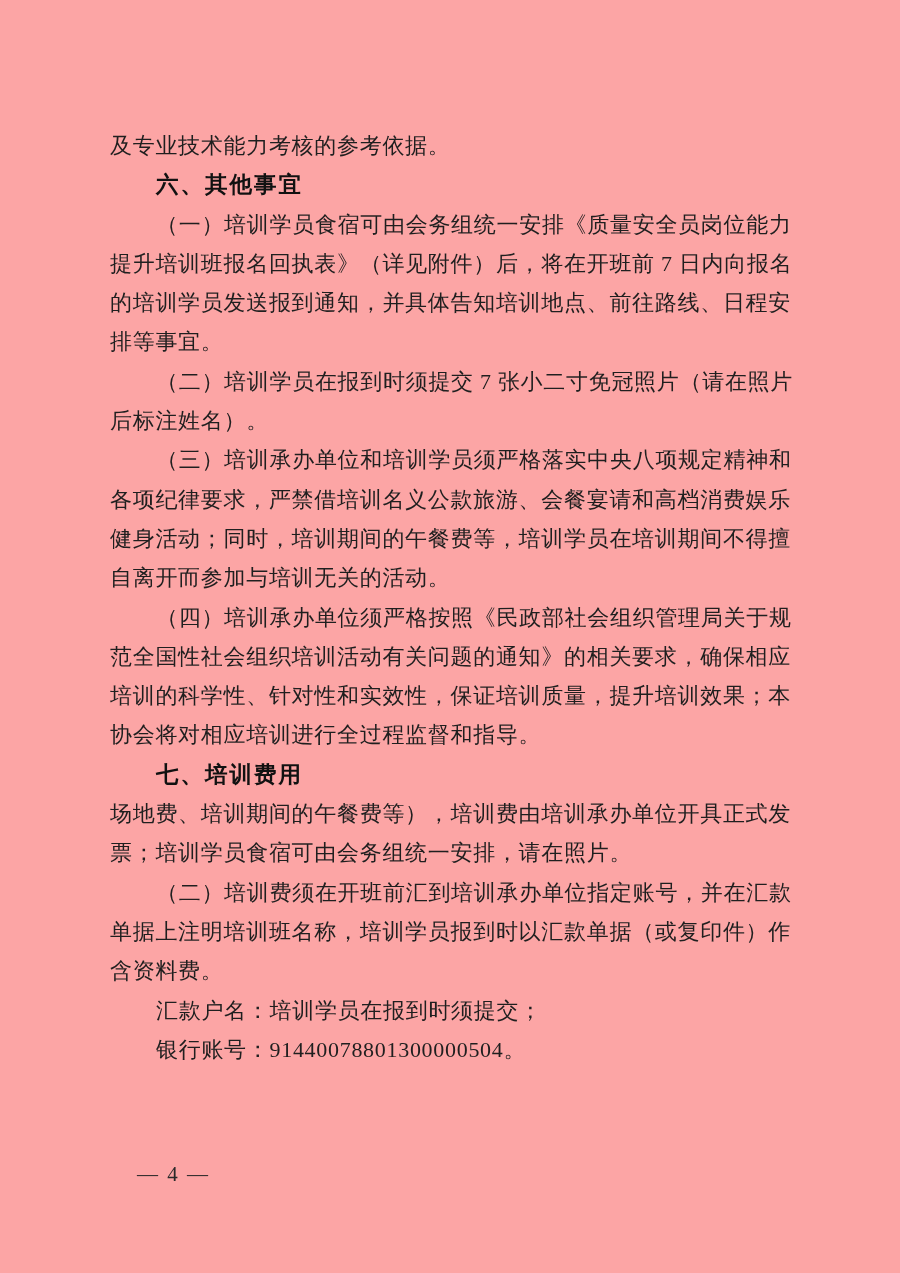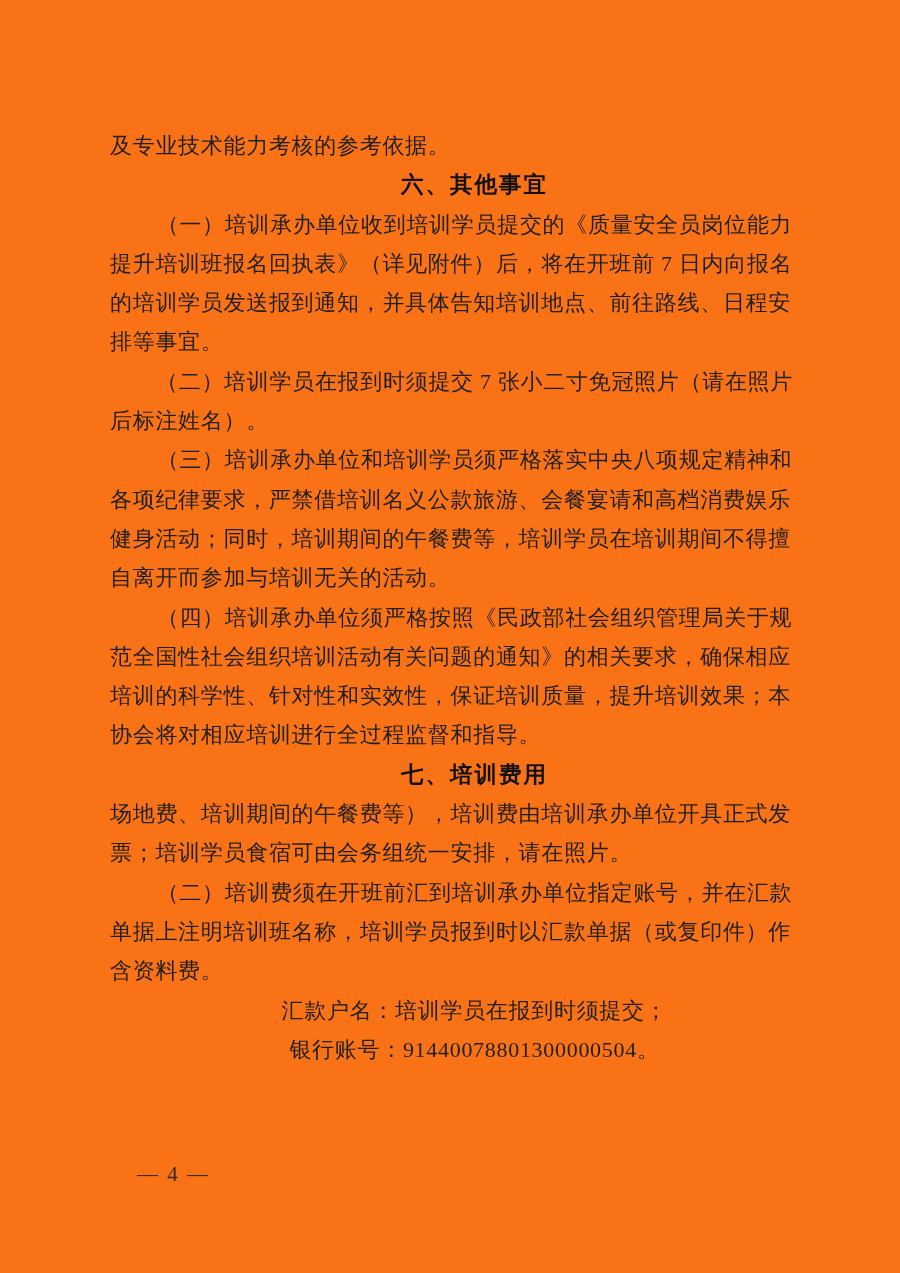--- a/index.html
+++ b/index.html
@@ -4,41 +4,40 @@
 <style>
   html, body {
     margin: 0;
     padding: 0;
     background: #e8e8e8;
   }
   .page {
     position: relative;
     width: 900px;
     height: 1273px;
-    background: #f97316;
+    background: #fca5a5;
     overflow: hidden;
     font-family: "Liberation Serif", "DejaVu Serif", serif;
     color: #1f1f1f;
   }
   .textblock {
     position: absolute;
     left: 110px;
     top: 126px;
     width: 683px;
   }
   .line {
     height: 39.3px;
     line-height: 39.3px;
     font-size: 22px;
     letter-spacing: 0.7px;
     white-space: pre;
   }
   .indent {
     text-indent: 46px;
-    text-align: center;
   }
   .heading {
     font-family: "Liberation Sans", "DejaVu Sans", sans-serif;
     font-weight: 700;
     font-size: 22.5px;
     letter-spacing: 2px;
     color: #111111;
   }
   .pagenum {
     position: absolute;
@@ -50,21 +49,21 @@
     font-family: "Liberation Serif", "DejaVu Serif", serif;
   }
 </style>
 </head>
 <body>
 
 <div class="page">
   <div class="textblock">
     <div class="line">及专业技术能力考核的参考依据。</div>
     <div class="line heading indent">六、其他事宜</div>
-    <div class="line indent">（一）培训承办单位收到培训学员提交的《质量安全员岗位能力</div>
+    <div class="line indent">（一）培训学员食宿可由会务组统一安排《质量安全员岗位能力</div>
     <div class="line">提升培训班报名回执表》（详见附件）后，将在开班前 7 日内向报名</div>
     <div class="line">的培训学员发送报到通知，并具体告知培训地点、前往路线、日程安</div>
     <div class="line">排等事宜。</div>
     <div class="line indent">（二）培训学员在报到时须提交 7 张小二寸免冠照片（请在照片</div>
     <div class="line">后标注姓名）。</div>
     <div class="line indent">（三）培训承办单位和培训学员须严格落实中央八项规定精神和</div>
     <div class="line">各项纪律要求，严禁借培训名义公款旅游、会餐宴请和高档消费娱乐</div>
     <div class="line">健身活动；同时，培训期间的午餐费等，培训学员在培训期间不得擅</div>
     <div class="line">自离开而参加与培训无关的活动。</div>
     <div class="line indent">（四）培训承办单位须严格按照《民政部社会组织管理局关于规</div>

